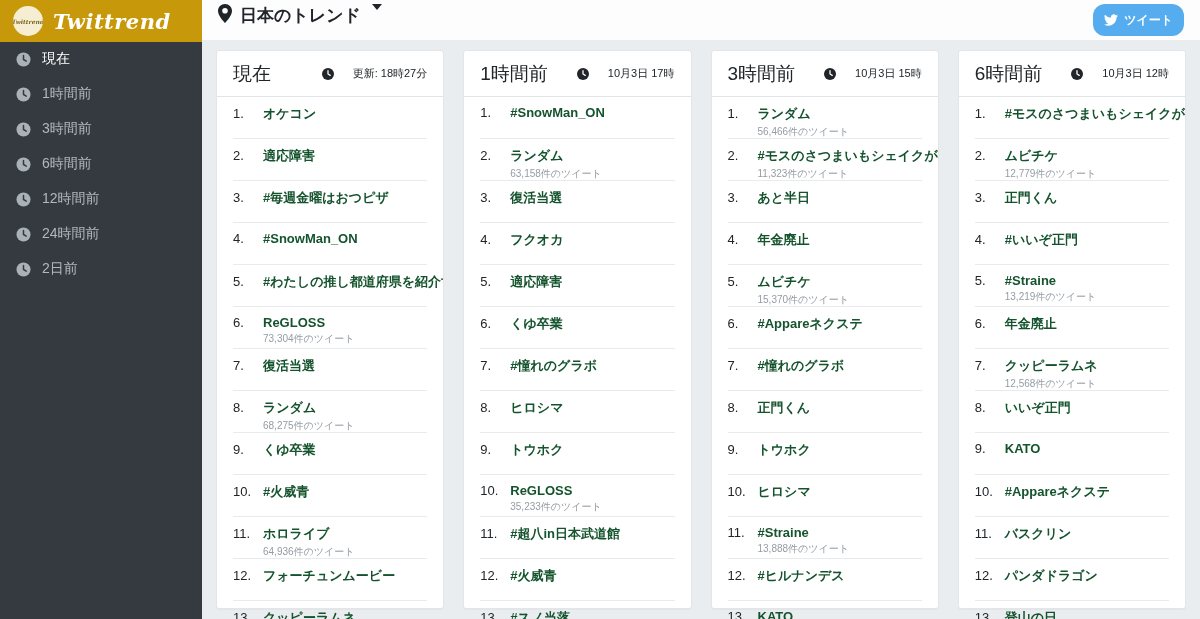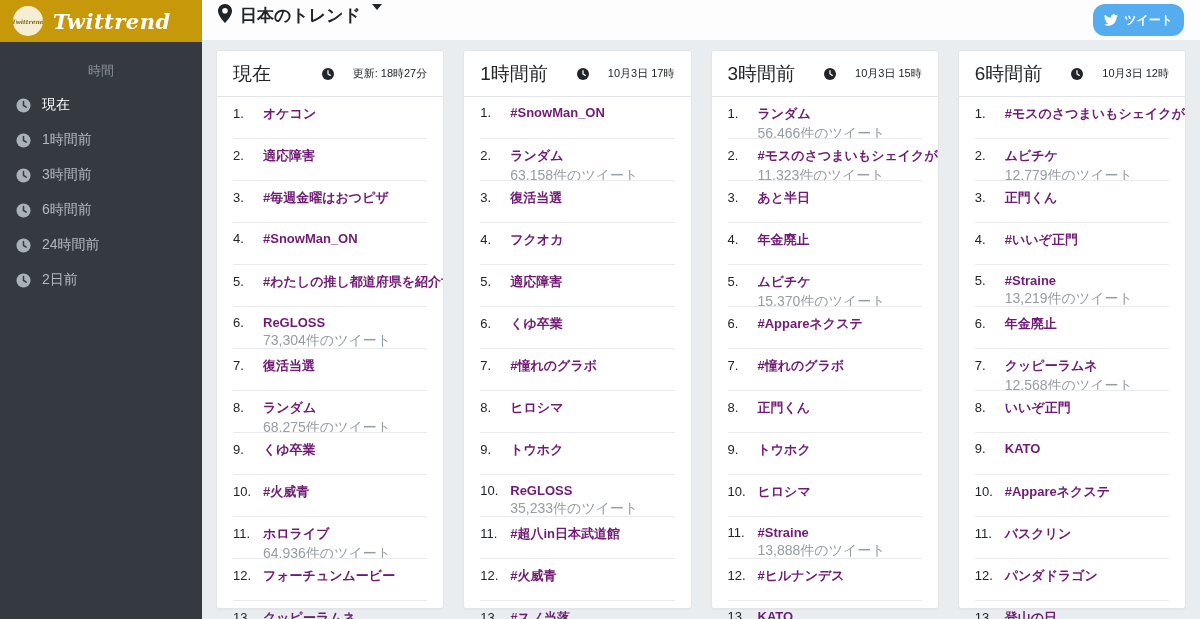--- a/index.html
+++ b/index.html
@@ -57,32 +57,31 @@
   .card-title { font-size:19px; font-weight:normal; color:#212529; margin:0; white-space:nowrap; }
   .card-time { display:flex; align-items:center; gap:19px; font-size:11px; color:#212529; white-space:nowrap; }
   .card-time svg { display:block; }
   .trend-list { list-style:none; margin:0; padding:0; }
   .trend-row { height:42px; padding:8px 16px 0; position:relative; overflow:hidden; }
   .trend-row:not(:last-child)::after {
     content:""; position:absolute; left:16px; right:16px; bottom:0; border-bottom:1px solid #e8eaec;
   }
   .trend-line { display:flex; align-items:baseline; }
   .trend-rank { width:30px; flex:none; font-size:13px; color:#212529; }
-  .trend-name { font-size:13px; font-weight:bold; color:#701a75; text-decoration:none; white-space:nowrap; cursor:pointer; }
-  .trend-count { margin-left:30px; margin-top:2px; font-size:14px; color:#959ca3; white-space:nowrap; }
+  .trend-name { font-size:13px; font-weight:bold; color:#14532d; text-decoration:none; white-space:nowrap; cursor:pointer; }
+  .trend-count { margin-left:30px; margin-top:2px; font-size:10px; color:#959ca3; white-space:nowrap; }
 </style>
 </head>
 <body>
 
 <aside class="sidebar">
   <div class="logo-bar">
     <span class="logo-badge">Twittrend</span>
     <span class="logo-title">Twittrend</span>
   </div>
-  <div class="side-label">時間</div>
   <nav>
   <div class="nav-item active">
     <span>
       <svg width="15" height="15" viewBox="0 0 16 16">
         <circle cx="8" cy="8" r="7.5" fill="#aab1b7"></circle>
         <path d="M8 3.8V8l2.9 1.7" stroke="#343a40" stroke-width="1.6" fill="none" stroke-linecap="round"></path>
       </svg>
     </span>
     <span class="nav-label">現在</span>
   </div>
@@ -110,20 +109,29 @@
   <div class="nav-item">
     <span>
       <svg width="15" height="15" viewBox="0 0 16 16">
         <circle cx="8" cy="8" r="7.5" fill="#aab1b7"></circle>
         <path d="M8 3.8V8l2.9 1.7" stroke="#343a40" stroke-width="1.6" fill="none" stroke-linecap="round"></path>
       </svg>
     </span>
     <span class="nav-label">6時間前</span>
   </div>
 
+  <div class="nav-item">
+    <span>
+      <svg width="15" height="15" viewBox="0 0 16 16">
+        <circle cx="8" cy="8" r="7.5" fill="#aab1b7"></circle>
+        <path d="M8 3.8V8l2.9 1.7" stroke="#343a40" stroke-width="1.6" fill="none" stroke-linecap="round"></path>
+      </svg>
+    </span>
+    <span class="nav-label">12時間前</span>
+  </div>
 
   <div class="nav-item">
     <span>
       <svg width="15" height="15" viewBox="0 0 16 16">
         <circle cx="8" cy="8" r="7.5" fill="#aab1b7"></circle>
         <path d="M8 3.8V8l2.9 1.7" stroke="#343a40" stroke-width="1.6" fill="none" stroke-linecap="round"></path>
       </svg>
     </span>
     <span class="nav-label">24時間前</span>
   </div>

